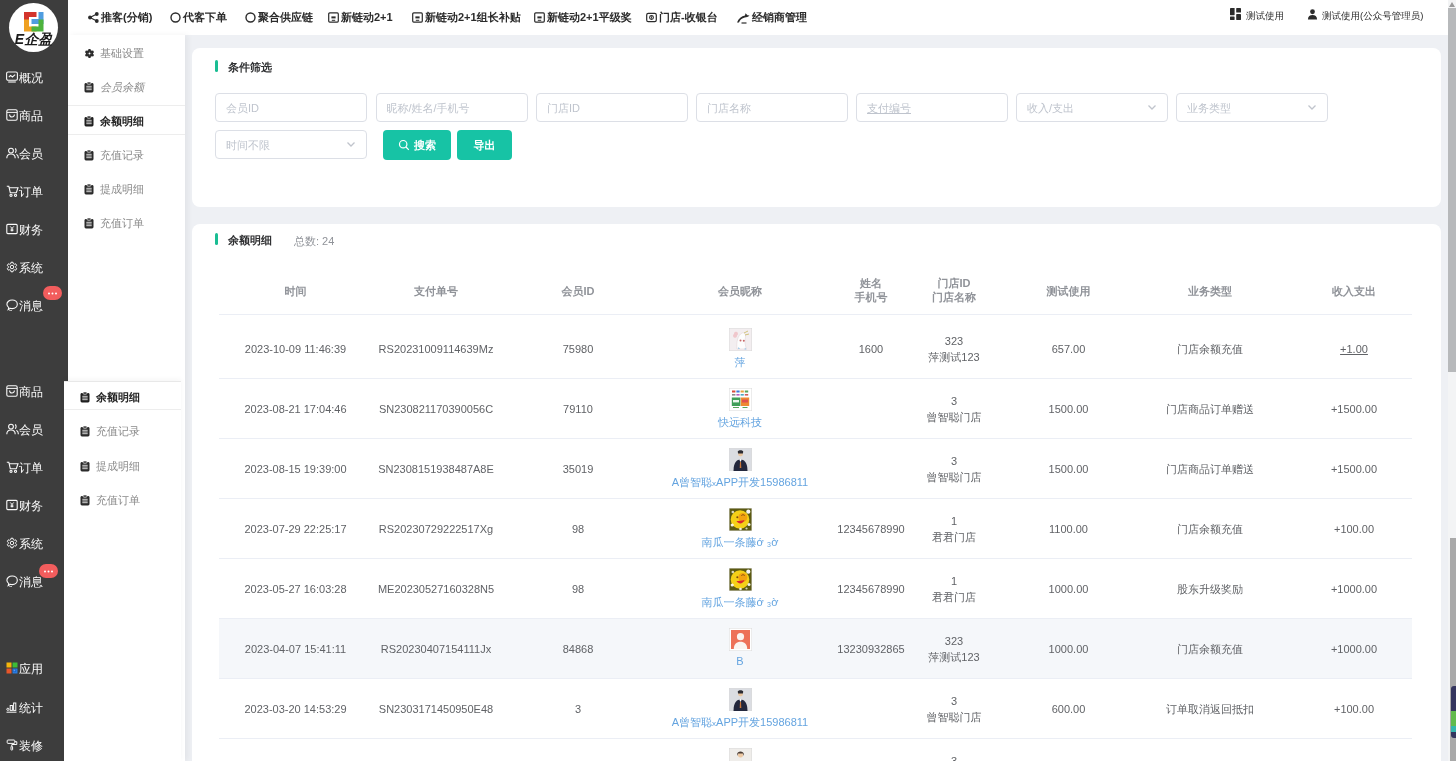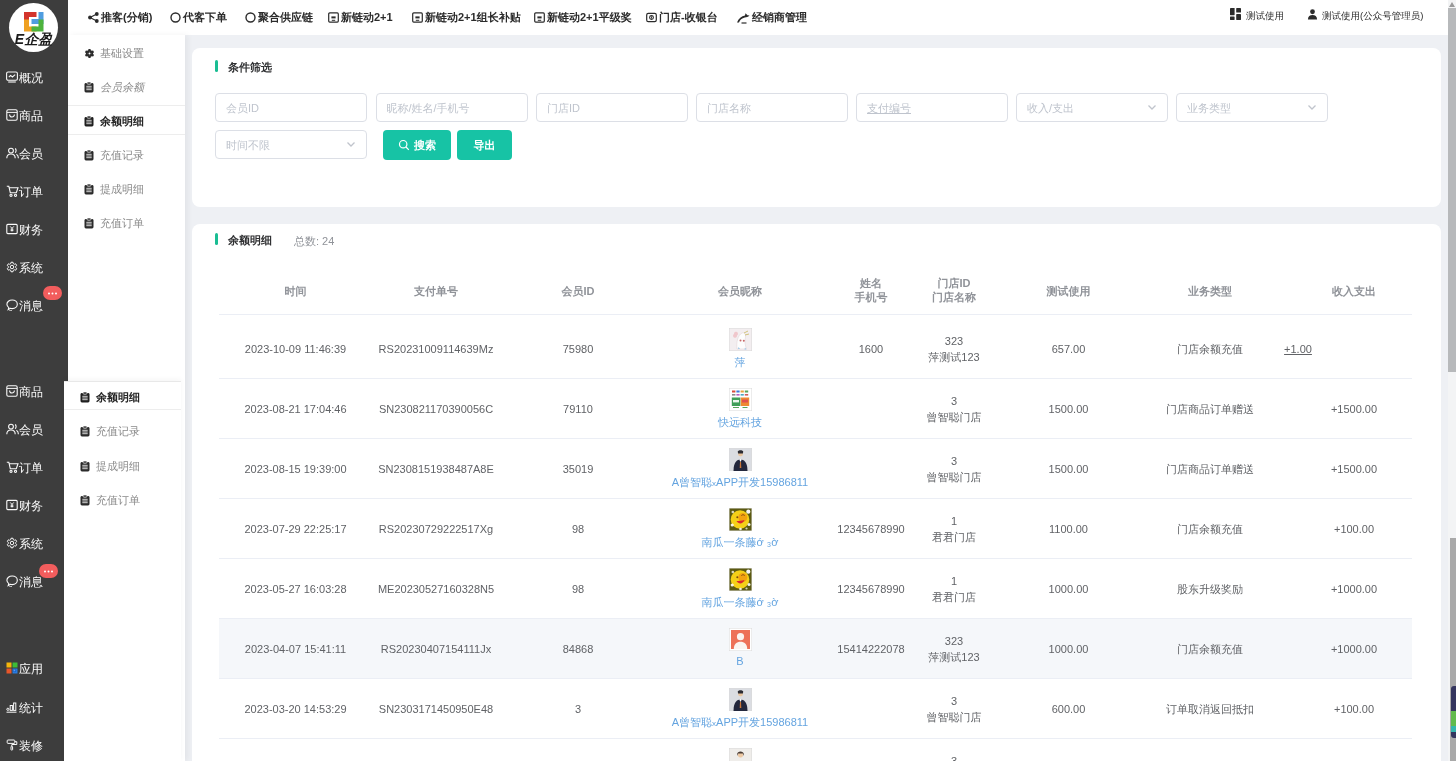--- a/index.html
+++ b/index.html
@@ -335,21 +335,21 @@
     <path d="M5 6 a2 2 0 1 1 3 1.5 a2 2 0 1 1 -3 -1.5" fill="#f0c7cc"></path>
     <path d="M15 5 L19 3 M16 7 L20 6" stroke="#c8b860" stroke-width="0.8"></path>
     <path d="M9.5 19 l1.5 2 h-2 Z" fill="#9ec7e8"></path>
     <path d="M16 19.5 l1.5 2 h-2 Z" fill="#9ec7e8"></path>
   </svg>
 <div class="a nick" style="left:640px;top:355px;width:200px;">萍</div>
 <div class="a cell" style="left:801px;top:319px;width:140px;line-height:60px;height:60px;">1600</div>
 <div class="a cell" style="left:884px;top:333px;width:140px;line-height:16px;">323<br>萍测试123</div>
 <div class="a cell" style="left:998.5px;top:319px;width:140px;line-height:60px;height:60px;">657.00</div>
 <div class="a cell" style="left:1140px;top:319px;width:140px;line-height:60px;height:60px;">门店余额充值</div>
-<div class="a cell" style="left:1228px;top:319px;width:140px;line-height:60px;height:60px;text-decoration:underline;">+1.00</div>
+<div class="a cell" style="left:1284px;top:319px;width:140px;line-height:60px;height:60px;text-decoration:underline;">+1.00</div>
 <div class="a" style="left:219px;top:438px;width:1193px;height:0px;border-top:1px solid #ebeef5;"></div>
 <div class="a cell" style="left:225.5px;top:379px;width:140px;line-height:60px;height:60px;">2023-08-21 17:04:46</div>
 <div class="a cell" style="left:366px;top:379px;width:140px;line-height:60px;height:60px;">SN230821170390056C</div>
 <div class="a cell" style="left:508px;top:379px;width:140px;line-height:60px;height:60px;">79110</div>
 <svg class="a" style="left:728.5px;top:388px" width="23" height="23" viewBox="0 0 23 23">
     <rect width="23" height="23" fill="#fff" stroke="#d9d9d9" stroke-width="1"></rect>
     <rect x="3" y="2.5" width="3.4" height="2" fill="#d84b3c"></rect>
     <rect x="7.4" y="2.5" width="3.2" height="2" fill="#3c78d8"></rect>
     <rect x="11.6" y="2.5" width="3.2" height="2" fill="#e8a33d"></rect>
     <rect x="15.8" y="2.5" width="3.4" height="2" fill="#58a55c"></rect>
@@ -438,21 +438,21 @@
 <div class="a cell" style="left:225.5px;top:619px;width:140px;line-height:60px;height:60px;">2023-04-07 15:41:11</div>
 <div class="a cell" style="left:366px;top:619px;width:140px;line-height:60px;height:60px;text-align:center;">RS20230407154111Jx</div>
 <div class="a cell" style="left:508px;top:619px;width:140px;line-height:60px;height:60px;">84868</div>
 <svg class="a" style="left:728.5px;top:628px" width="23" height="23" viewBox="0 0 23 23">
     <rect width="23" height="23" fill="#fff" stroke="#d9d9d9" stroke-width="1"></rect>
     <rect x="2" y="2" width="19" height="19" fill="#ed7158"></rect>
     <circle cx="11.5" cy="8.7" r="3.6" fill="#faf4f0"></circle>
     <path d="M4.8 21 C4.8 16 7.8 13.8 11.5 13.8 C15.2 13.8 18.2 16 18.2 21 Z" fill="#faf4f0"></path>
   </svg>
 <div class="a nick" style="left:640px;top:655px;width:200px;">B</div>
-<div class="a cell" style="left:801px;top:619px;width:140px;line-height:60px;height:60px;">15414222078</div>
+<div class="a cell" style="left:801px;top:619px;width:140px;line-height:60px;height:60px;">13230932865</div>
 <div class="a cell" style="left:884px;top:633px;width:140px;line-height:16px;">323<br>萍测试123</div>
 <div class="a cell" style="left:998.5px;top:619px;width:140px;line-height:60px;height:60px;">1000.00</div>
 <div class="a cell" style="left:1140px;top:619px;width:140px;line-height:60px;height:60px;">门店余额充值</div>
 <div class="a cell" style="left:1284px;top:619px;width:140px;line-height:60px;height:60px;">+1000.00</div>
 <div class="a" style="left:219px;top:738px;width:1193px;height:0px;border-top:1px solid #ebeef5;"></div>
 <div class="a cell" style="left:225.5px;top:679px;width:140px;line-height:60px;height:60px;">2023-03-20 14:53:29</div>
 <div class="a cell" style="left:366px;top:679px;width:140px;line-height:60px;height:60px;">SN2303171450950E48</div>
 <div class="a cell" style="left:508px;top:679px;width:140px;line-height:60px;height:60px;">3</div>
 <svg class="a" style="left:728.5px;top:688px" width="23" height="23" viewBox="0 0 23 23">
     <rect width="23" height="23" fill="#dbdde2" stroke="#d9d9d9" stroke-width="1"></rect>

